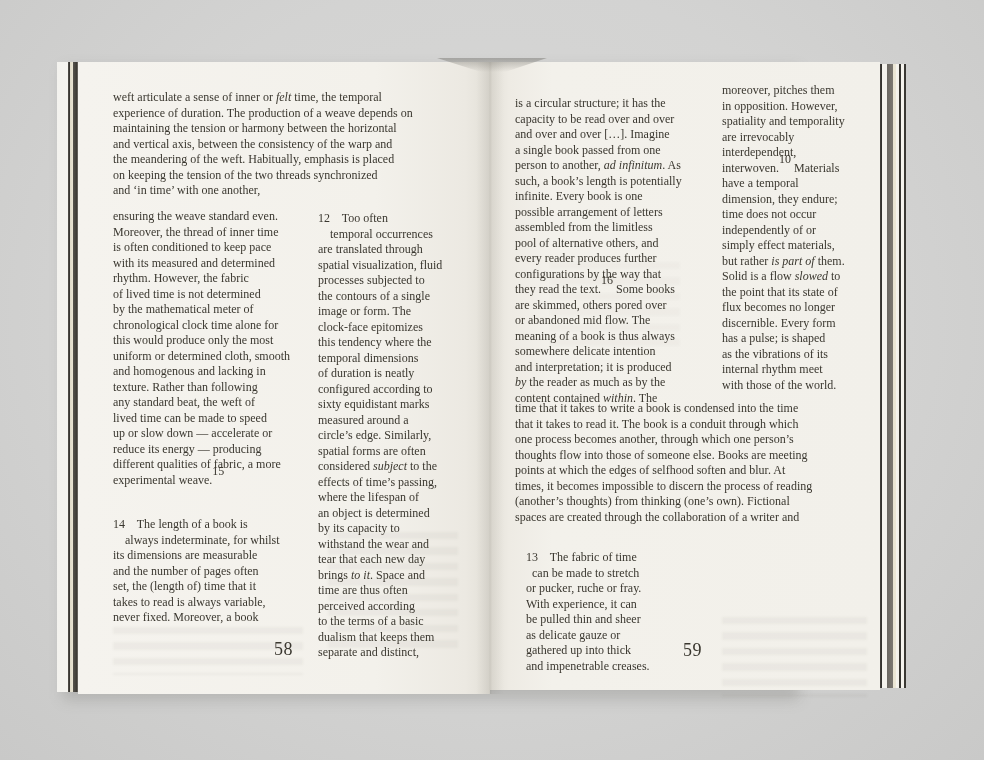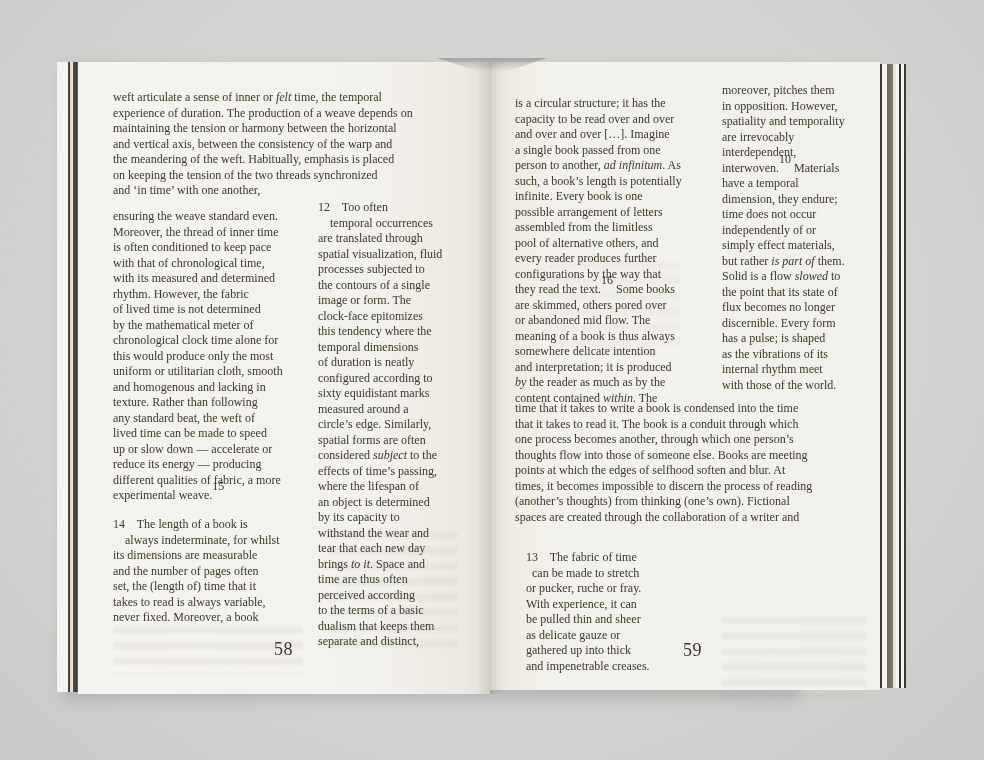--- a/index.html
+++ b/index.html
@@ -93,39 +93,38 @@
         <div class="line">and vertical axis, between the consistency of the warp and</div>
         <div class="line">the meandering of the weft. Habitually, emphasis is placed</div>
         <div class="line">on keeping the tension of the two threads synchronized</div>
         <div class="line">and ‘in time’ with one another,</div>
       </div>
 
     <div class="textblock" style="left:35px; top:147px; width:205px;">
         <div class="line">ensuring the weave standard even.</div>
         <div class="line">Moreover, the thread of inner time</div>
         <div class="line">is often conditioned to keep pace</div>
-        <div class="line">with that of chronological time,</div>
         <div class="line">with its measured and determined</div>
         <div class="line">rhythm. However, the fabric</div>
         <div class="line">of lived time is not determined</div>
         <div class="line">by the mathematical meter of</div>
         <div class="line">chronological clock time alone for</div>
         <div class="line">this would produce only the most</div>
-        <div class="line">uniform or utilitarian cloth, smooth</div>
+        <div class="line">uniform or determined cloth, smooth</div>
         <div class="line">and homogenous and lacking in</div>
         <div class="line">texture. Rather than following</div>
         <div class="line">any standard beat, the weft of</div>
         <div class="line">lived time can be made to speed</div>
         <div class="line">up or slow down — accelerate or</div>
         <div class="line">reduce its energy — producing</div>
         <div class="line">different qualities of fabric, a more</div>
         <div class="line">experimental weave.<sup>15</sup></div>
       </div>
 
-    <div class="textblock" style="left:240px; top:138px; width:150px;">
+    <div class="textblock" style="left:240px; top:149px; width:150px;">
         <div class="line">12    Too often</div>
         <div class="line">    temporal occurrences</div>
         <div class="line">are translated through</div>
         <div class="line">spatial visualization, fluid</div>
         <div class="line">processes subjected to</div>
         <div class="line">the contours of a single</div>
         <div class="line">image or form. The</div>
         <div class="line">clock-face epitomizes</div>
         <div class="line">this tendency where the</div>
         <div class="line">temporal dimensions</div>

